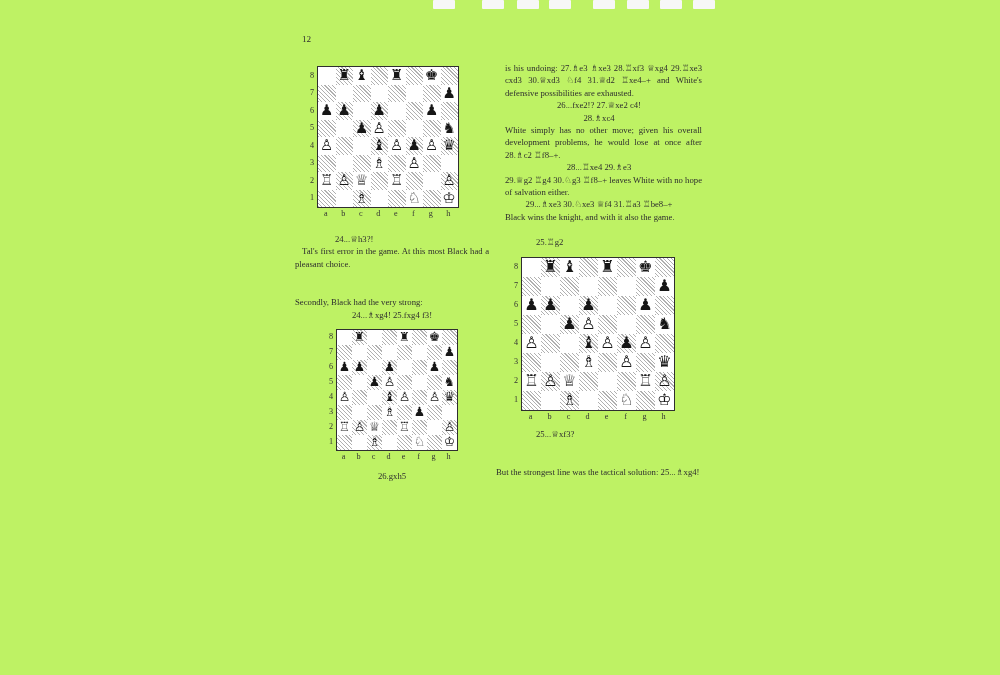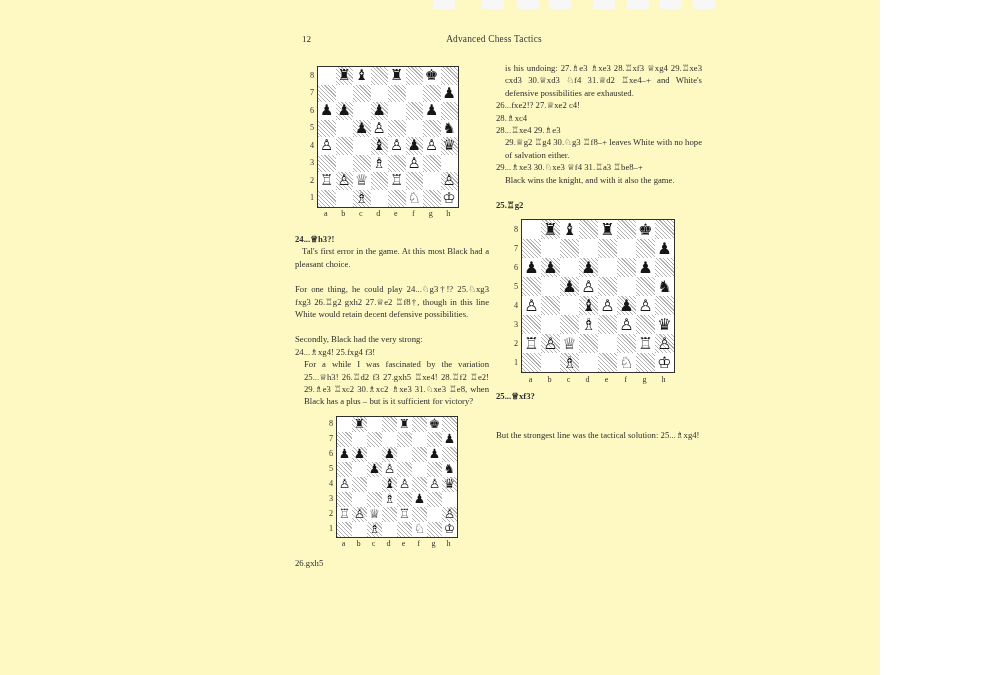--- a/index.html
+++ b/index.html
@@ -1,34 +1,34 @@
 <!DOCTYPE html>
 <html><head>
 <meta charset="utf-8">
 <style>
   html,body{margin:0;padding:0;background:#ffffff;}
   body{width:1000px;height:675px;overflow:hidden;
        font-family:"Liberation Serif","DejaVu Serif",serif;color:#2e2e2e;}
-  .page{position:relative;width:848px;height:675px;background:#fef9c3;padding-left:32px;}
+  .page{position:relative;width:1000px;height:675px;background:#bef264;}
 
   
   .ghost{position:absolute;top:0;height:9px;width:22px;background:#f7f7f7;border-radius:1px;}
 
   
   .page-num{position:absolute;left:302px;top:33px;font-size:9.2px;line-height:12px;}
   .running-title{position:absolute;left:290px;top:33px;width:408px;text-align:center;
                  font-size:9.4px;line-height:12px;letter-spacing:.2px;color:#383838;}
 
   
   .col{position:absolute;top:62px;font-size:8.7px;line-height:12.4px;text-align:justify;}
   .col-left{left:295px;width:194px;}
   .col-right{left:496px;width:206px;}
 
-  .move-bold{font-weight:bold;text-align:left;}
-  .move{text-align:left;}
+  .move-bold{font-weight:normal;text-align:left;margin-left:40px;}
+  .move{text-align:center;}
   .para-indent{text-indent:7px;}
   .para-flush{}
   .annot{margin-left:9px;}
   .gap{height:13px;}
 
   
   .diagram{display:flex;}
   .board-b1{--sq:17.5px;margin:4px 0 12px 12px;}
   .board-b2{--sq:15px;margin:8px 0 6px 31px;}
   .board-b3{--sq:19px;margin:8px 0 4px 15px;}
@@ -55,21 +55,20 @@
       <div class="ghost" style="left: 433px;"></div>
       <div class="ghost" style="left: 482px;"></div>
       <div class="ghost" style="left: 517px;"></div>
       <div class="ghost" style="left: 549px;"></div>
       <div class="ghost" style="left: 593px;"></div>
       <div class="ghost" style="left: 627px;"></div>
       <div class="ghost" style="left: 660px;"></div>
       <div class="ghost" style="left: 693px;"></div>
     </div>
   <div class="page-num">12</div>
-  <div class="running-title">Advanced Chess Tactics</div>
   <div class="col col-left" id="col-left">
       <div class="diagram board-b1">
         <div class="ranks">
           <div>8</div>
           <div>7</div>
           <div>6</div>
           <div>5</div>
           <div>4</div>
           <div>3</div>
           <div>2</div>
@@ -206,25 +205,23 @@
             <div>e</div>
             <div>f</div>
             <div>g</div>
             <div>h</div>
           </div>
         </div>
       </div>
       <div class="move-bold">24...♕h3?!</div>
       <div class="para-indent">Tal's first error in the game. At this most Black had a pleasant choice.</div>
       <div class="gap"></div>
-      <div class="para-flush">For one thing, he could play 24...♘g3†!? 25.♘xg3 fxg3 26.♖g2 gxh2 27.♕e2 ♖f8†, though in this line White would retain decent defensive possibilities.</div>
       <div class="gap"></div>
       <div class="para-flush">Secondly, Black had the very strong:</div>
       <div class="move">24...♗xg4! 25.fxg4 f3!</div>
-      <div class="annot">For a while I was fascinated by the variation 25...♕h3! 26.♖d2 f3 27.gxh5 ♖xe4! 28.♖f2 ♖e2! 29.♗e3 ♖xc2 30.♗xc2 ♗xe3 31.♘xe3 ♖e8, when Black has a plus – but is it sufficient for victory?</div>
       <div class="diagram board-b2">
         <div class="ranks">
           <div>8</div>
           <div>7</div>
           <div>6</div>
           <div>5</div>
           <div>4</div>
           <div>3</div>
           <div>2</div>
           <div>1</div>
@@ -359,20 +356,21 @@
             <div>h</div>
           </div>
         </div>
       </div>
       <div class="move">26.gxh5</div>
     </div>
   <div class="col col-right" id="col-right">
       <div class="annot">is his undoing: 27.♗e3 ♗xe3 28.♖xf3 ♕xg4 29.♖xe3 cxd3 30.♕xd3 ♘f4 31.♕d2 ♖xe4–+ and White's defensive possibilities are exhausted.</div>
       <div class="move">26...fxe2!? 27.♕xe2 c4!</div>
       <div class="move">28.♗xc4</div>
+      <div class="annot">White simply has no other move; given his overall development problems, he would lose at once after 28.♗c2 ♖f8–+.</div>
       <div class="move">28...♖xe4 29.♗e3</div>
       <div class="annot">29.♕g2 ♖g4 30.♘g3 ♖f8–+ leaves White with no hope of salvation either.</div>
       <div class="move">29...♗xe3 30.♘xe3 ♕f4 31.♖a3 ♖be8–+</div>
       <div class="annot">Black wins the knight, and with it also the game.</div>
       <div class="gap"></div>
       <div class="move-bold">25.♖g2</div>
       <div class="diagram board-b3">
         <div class="ranks">
           <div>8</div>
           <div>7</div>

